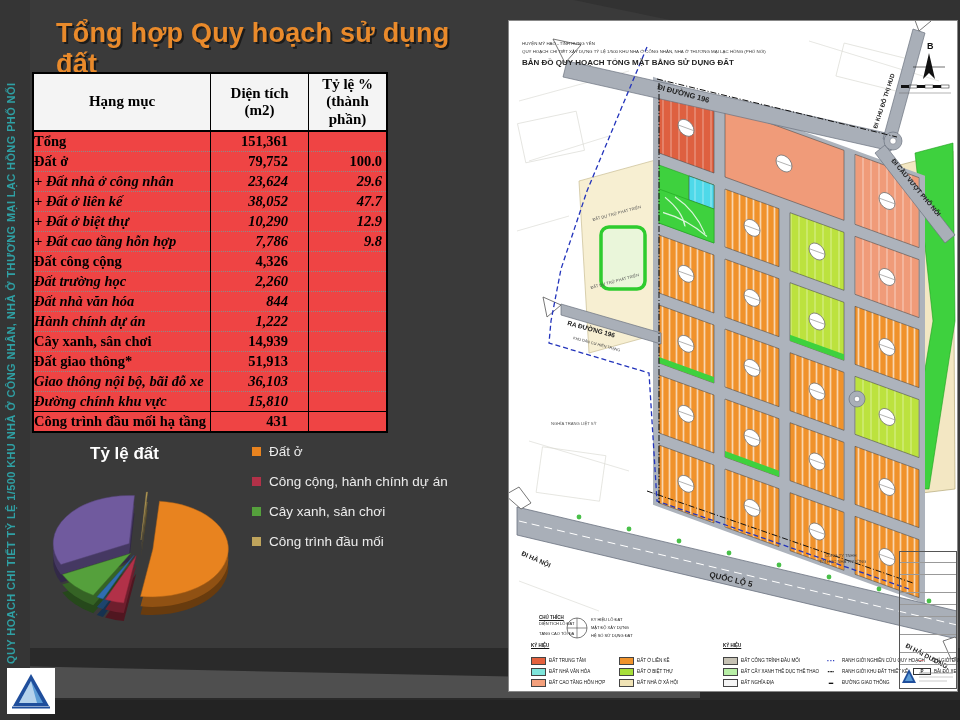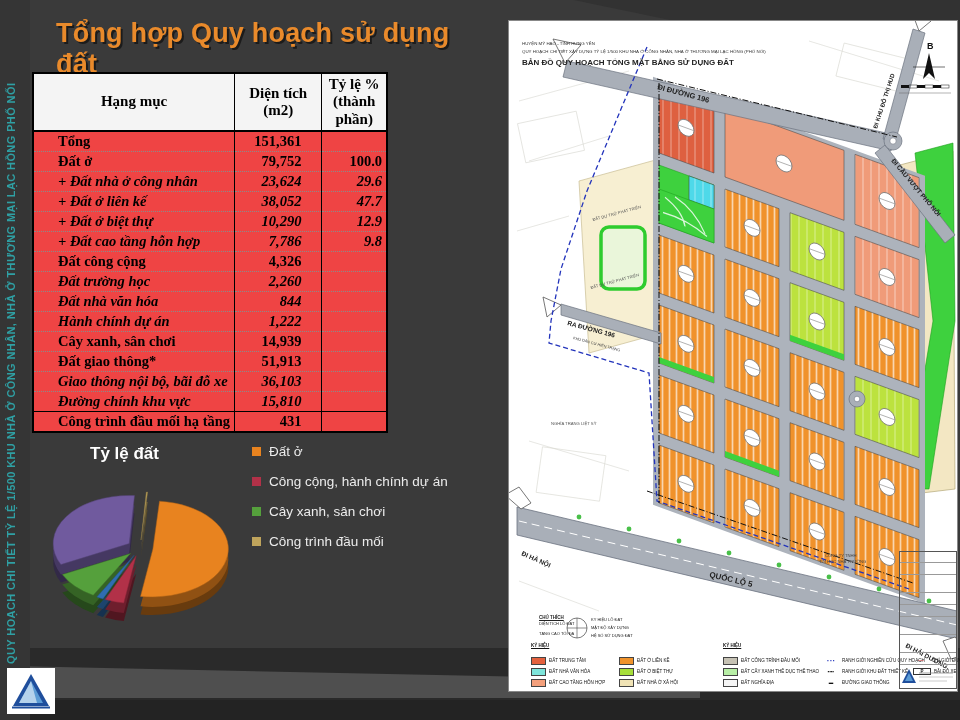--- a/index.html
+++ b/index.html
@@ -26,21 +26,21 @@
     text-shadow:2px 2px 0 #1b1b1b;}
 
   
   .land-table{position:absolute;left:32px;top:72px;width:356px;height:350px;
     border-collapse:collapse;background:#ef4444;border:2.5px solid #000;
     font-family:"Liberation Serif",serif;color:#000;}
   .land-table th{border:1.5px solid #000;border-bottom:2px solid #000;font-size:15px;
     font-weight:bold;text-align:center;height:54px;line-height:1.15;background:#f4f4f4;}
   .land-table td{font-size:14.5px;font-weight:bold;height:19px;padding:0 4px;
     border-bottom:1px dotted #8a8a8a;white-space:nowrap;overflow:hidden;}
-  .land-table td.c1{padding-left:24px;border-right:1.5px solid #000;}
+  .land-table td.c1{padding-left:0;border-right:1.5px solid #000;}
   .land-table td.c2{text-align:right;padding-right:20px;border-right:1.5px solid #000;width:98px;}
   .land-table td.c3{text-align:right;width:100px;}
   .land-table tr.sub td{font-style:italic;}
   .land-table tr.final td{border-top:1.5px solid #000;border-bottom:none;text-align:right;}
   .th-sub{font-weight:bold;}
 
   
   .pie-wrap{position:absolute;left:28px;top:438px;width:232px;height:215px;}
   .pie-title{position:absolute;left:62px;top:6px;color:#fff;font-size:17px;font-weight:bold;}
   .pie-wrap svg{position:absolute;left:0;top:26px;}

